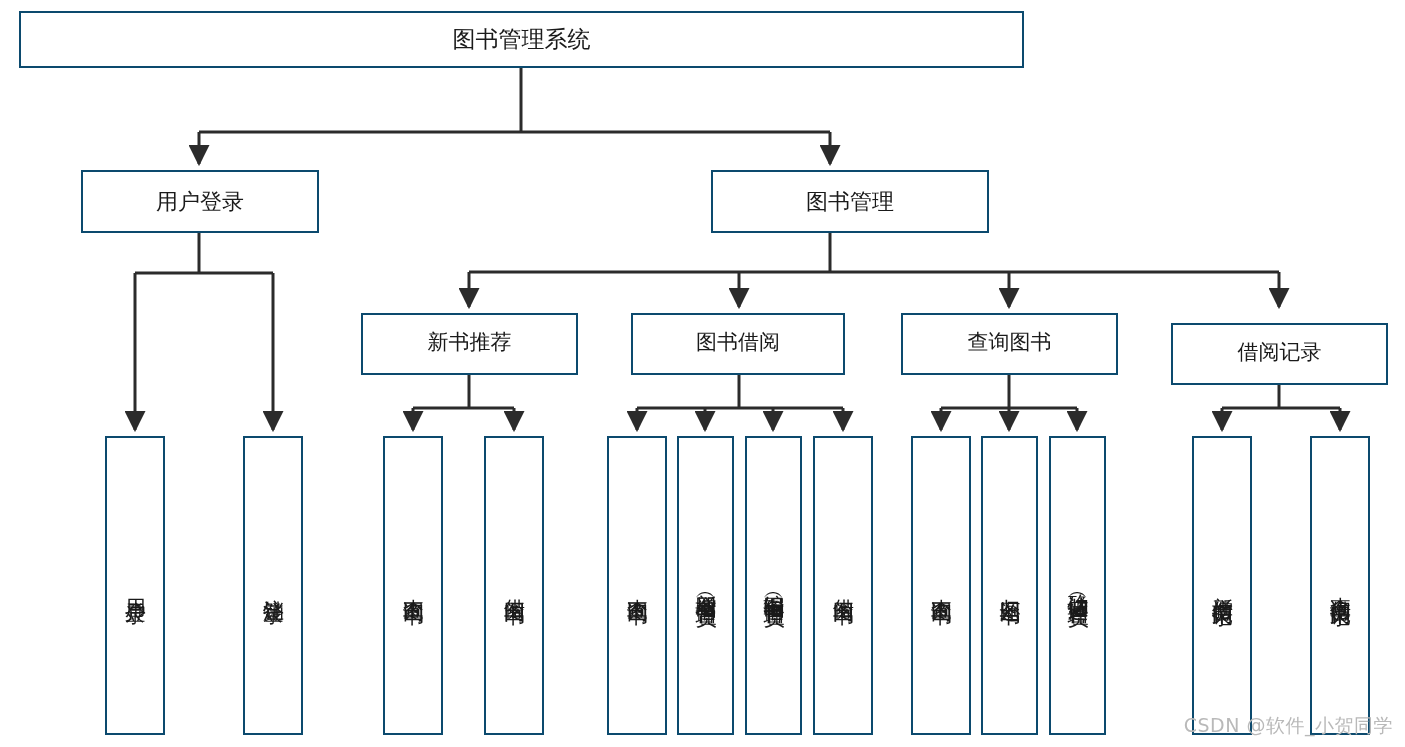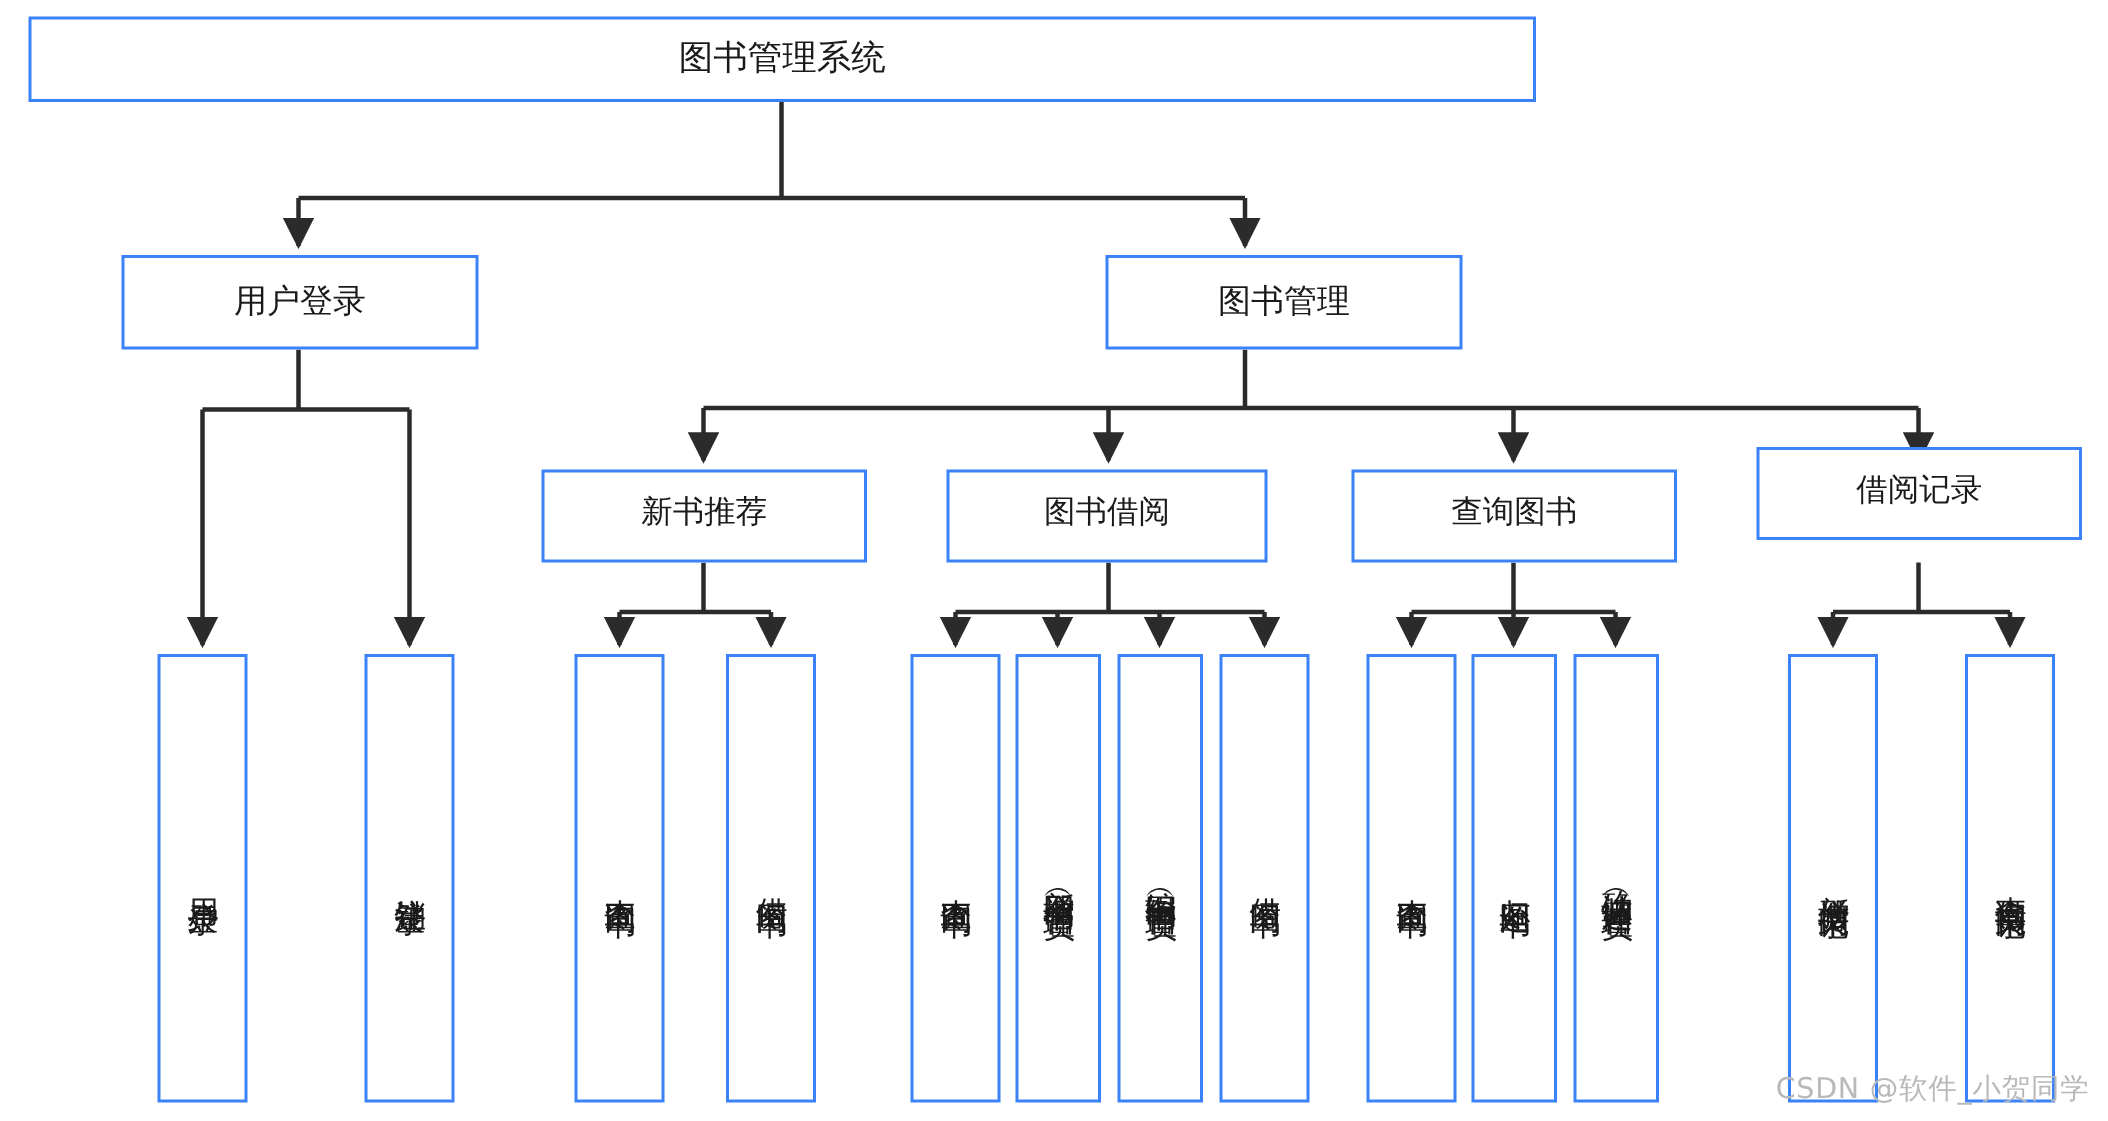--- a/index.html
+++ b/index.html
@@ -21,21 +21,21 @@
     position: absolute;
     left: 0;
     top: 0;
     width: 1405px;
     height: 747px;
   }
   .node {
     position: absolute;
     box-sizing: border-box;
     background: #ffffff;
-    border: 2px solid #3b82f6;
+    border: 2px solid #0c4a6e;
     display: flex;
     align-items: center;
     justify-content: center;
     color: #1a1a1a;
   }
   .node-label {
     display: block;
     text-align: center;
     line-height: 1.08;
     white-space: pre;
@@ -121,34 +121,34 @@
     </g>
   </svg>
 
   <div class="node root" style="left:19px; top:11px; width:1005px; height:57px;">
     <span class="node-label">图书管理系统</span>
   </div>
 
   <div class="node lvl2" style="left:81px; top:170px; width:238px; height:63px;">
     <span class="node-label">用户登录</span>
   </div>
-  <div class="node lvl2" style="left:737px; top:170px; width:238px; height:63px;">
+  <div class="node lvl2" style="left:711px; top:170px; width:278px; height:63px;">
     <span class="node-label">图书管理</span>
   </div>
 
   <div class="node lvl3" style="left:361px; top:313px; width:217px; height:62px;">
     <span class="node-label">新书推荐</span>
   </div>
   <div class="node lvl3" style="left:631px; top:313px; width:214px; height:62px;">
     <span class="node-label">图书借阅</span>
   </div>
   <div class="node lvl3" style="left:901px; top:313px; width:217px; height:62px;">
     <span class="node-label">查询图书</span>
   </div>
-  <div class="node lvl3" style="left:1171px; top:298px; width:217px; height:62px;">
+  <div class="node lvl3" style="left:1171px; top:323px; width:217px; height:62px;">
     <span class="node-label">借阅记录</span>
   </div>
 
   <div class="node leaf" style="left:105px; top:436px; width:60px; height:299px;">
     <span class="node-label">用户登录</span>
   </div>
   <div class="node leaf" style="left:243px; top:436px; width:60px; height:299px;">
     <span class="node-label">注销登录</span>
   </div>
 

